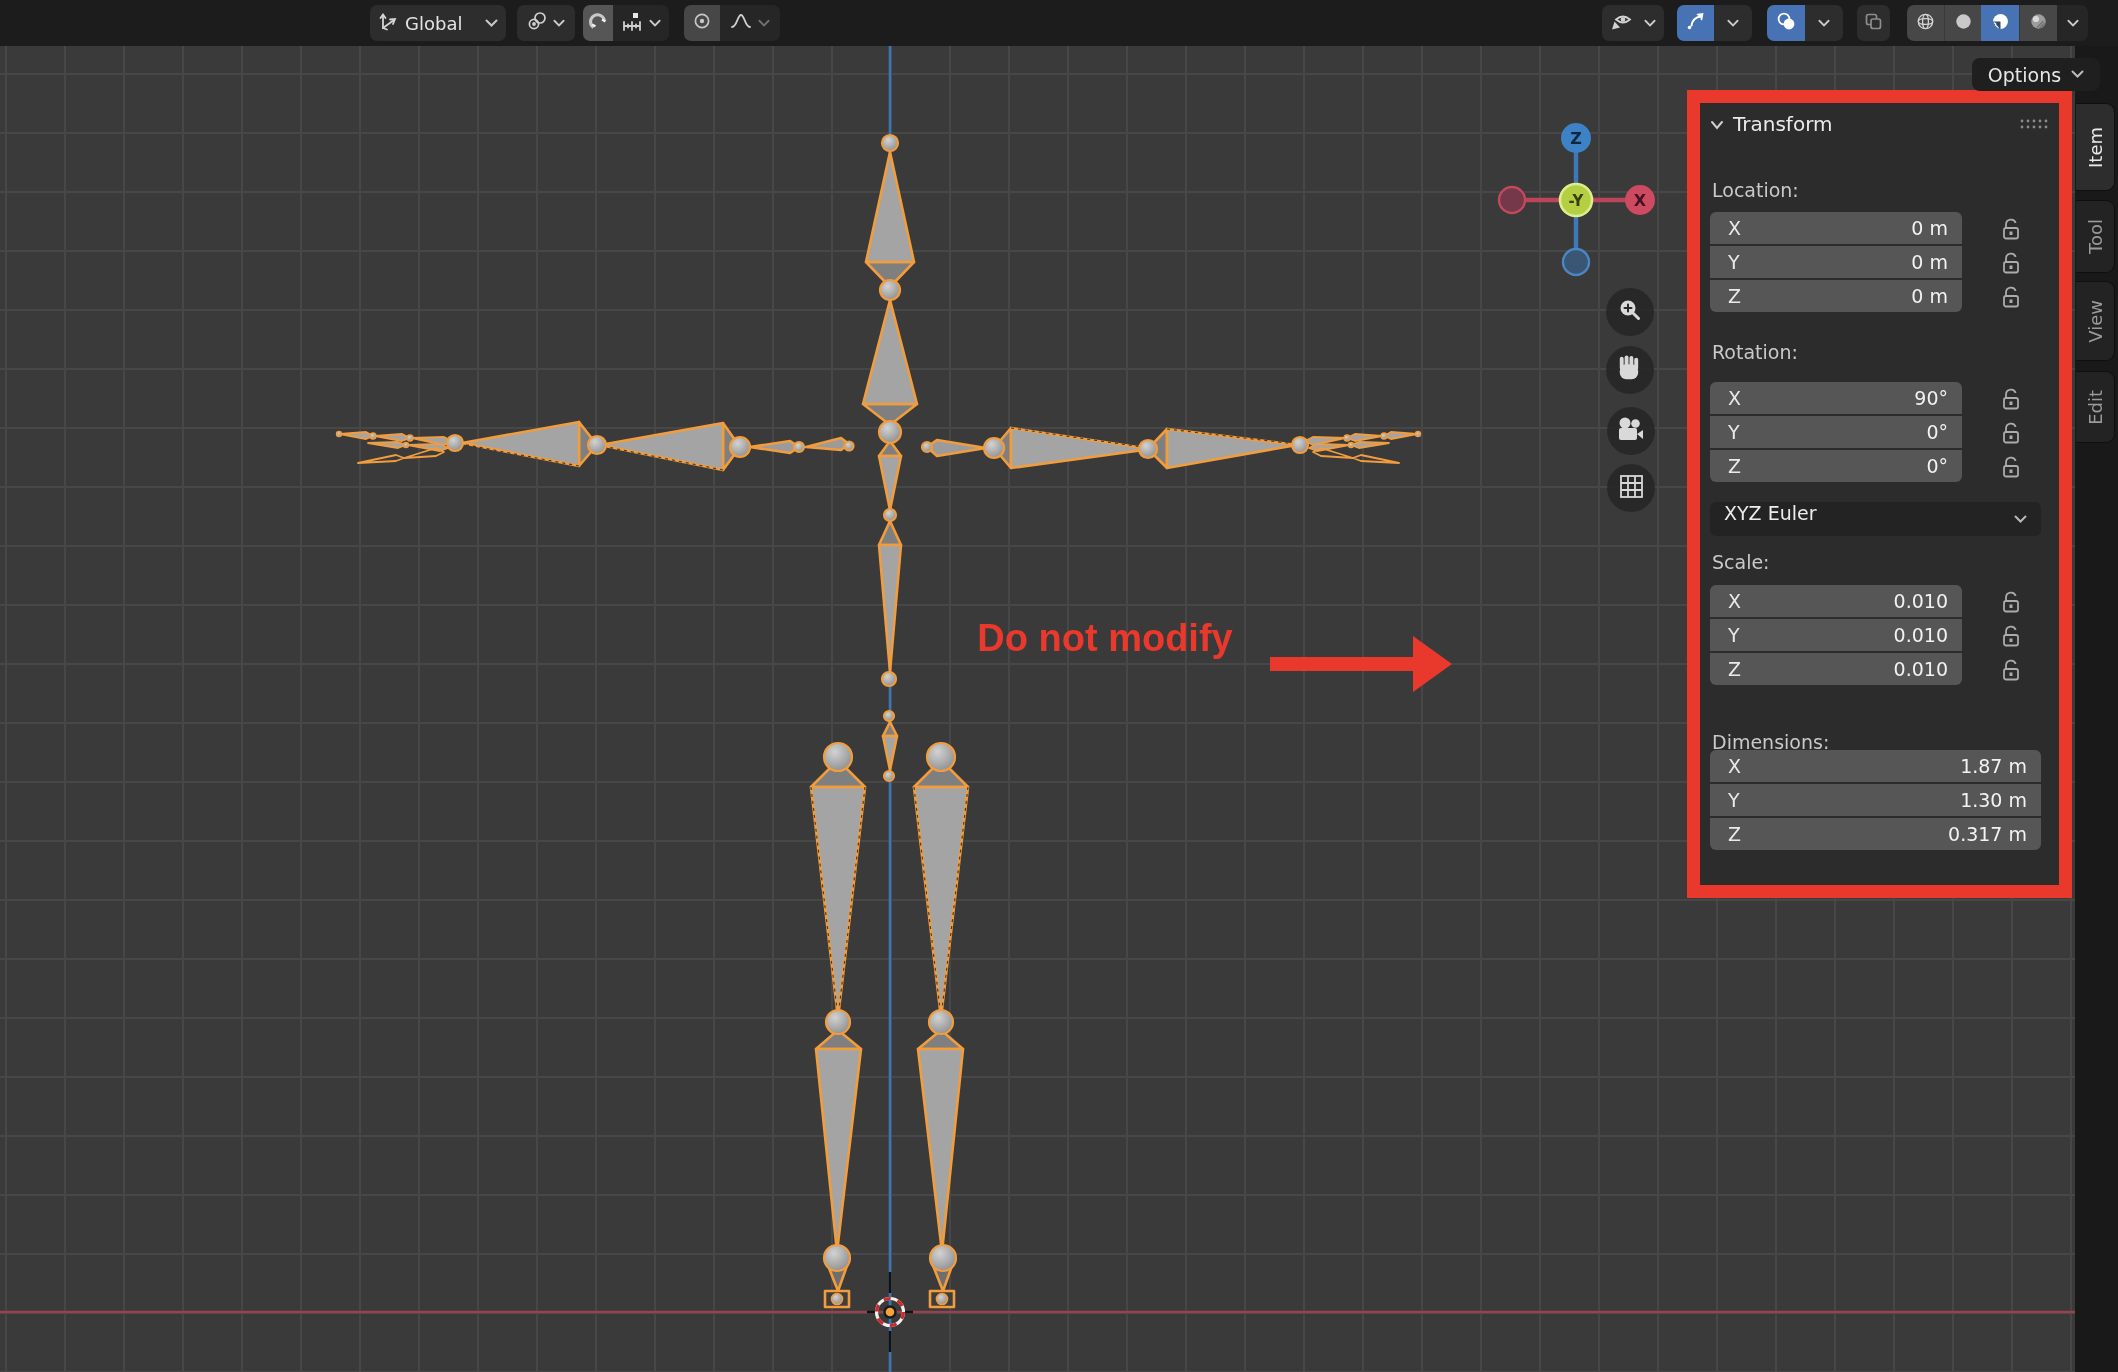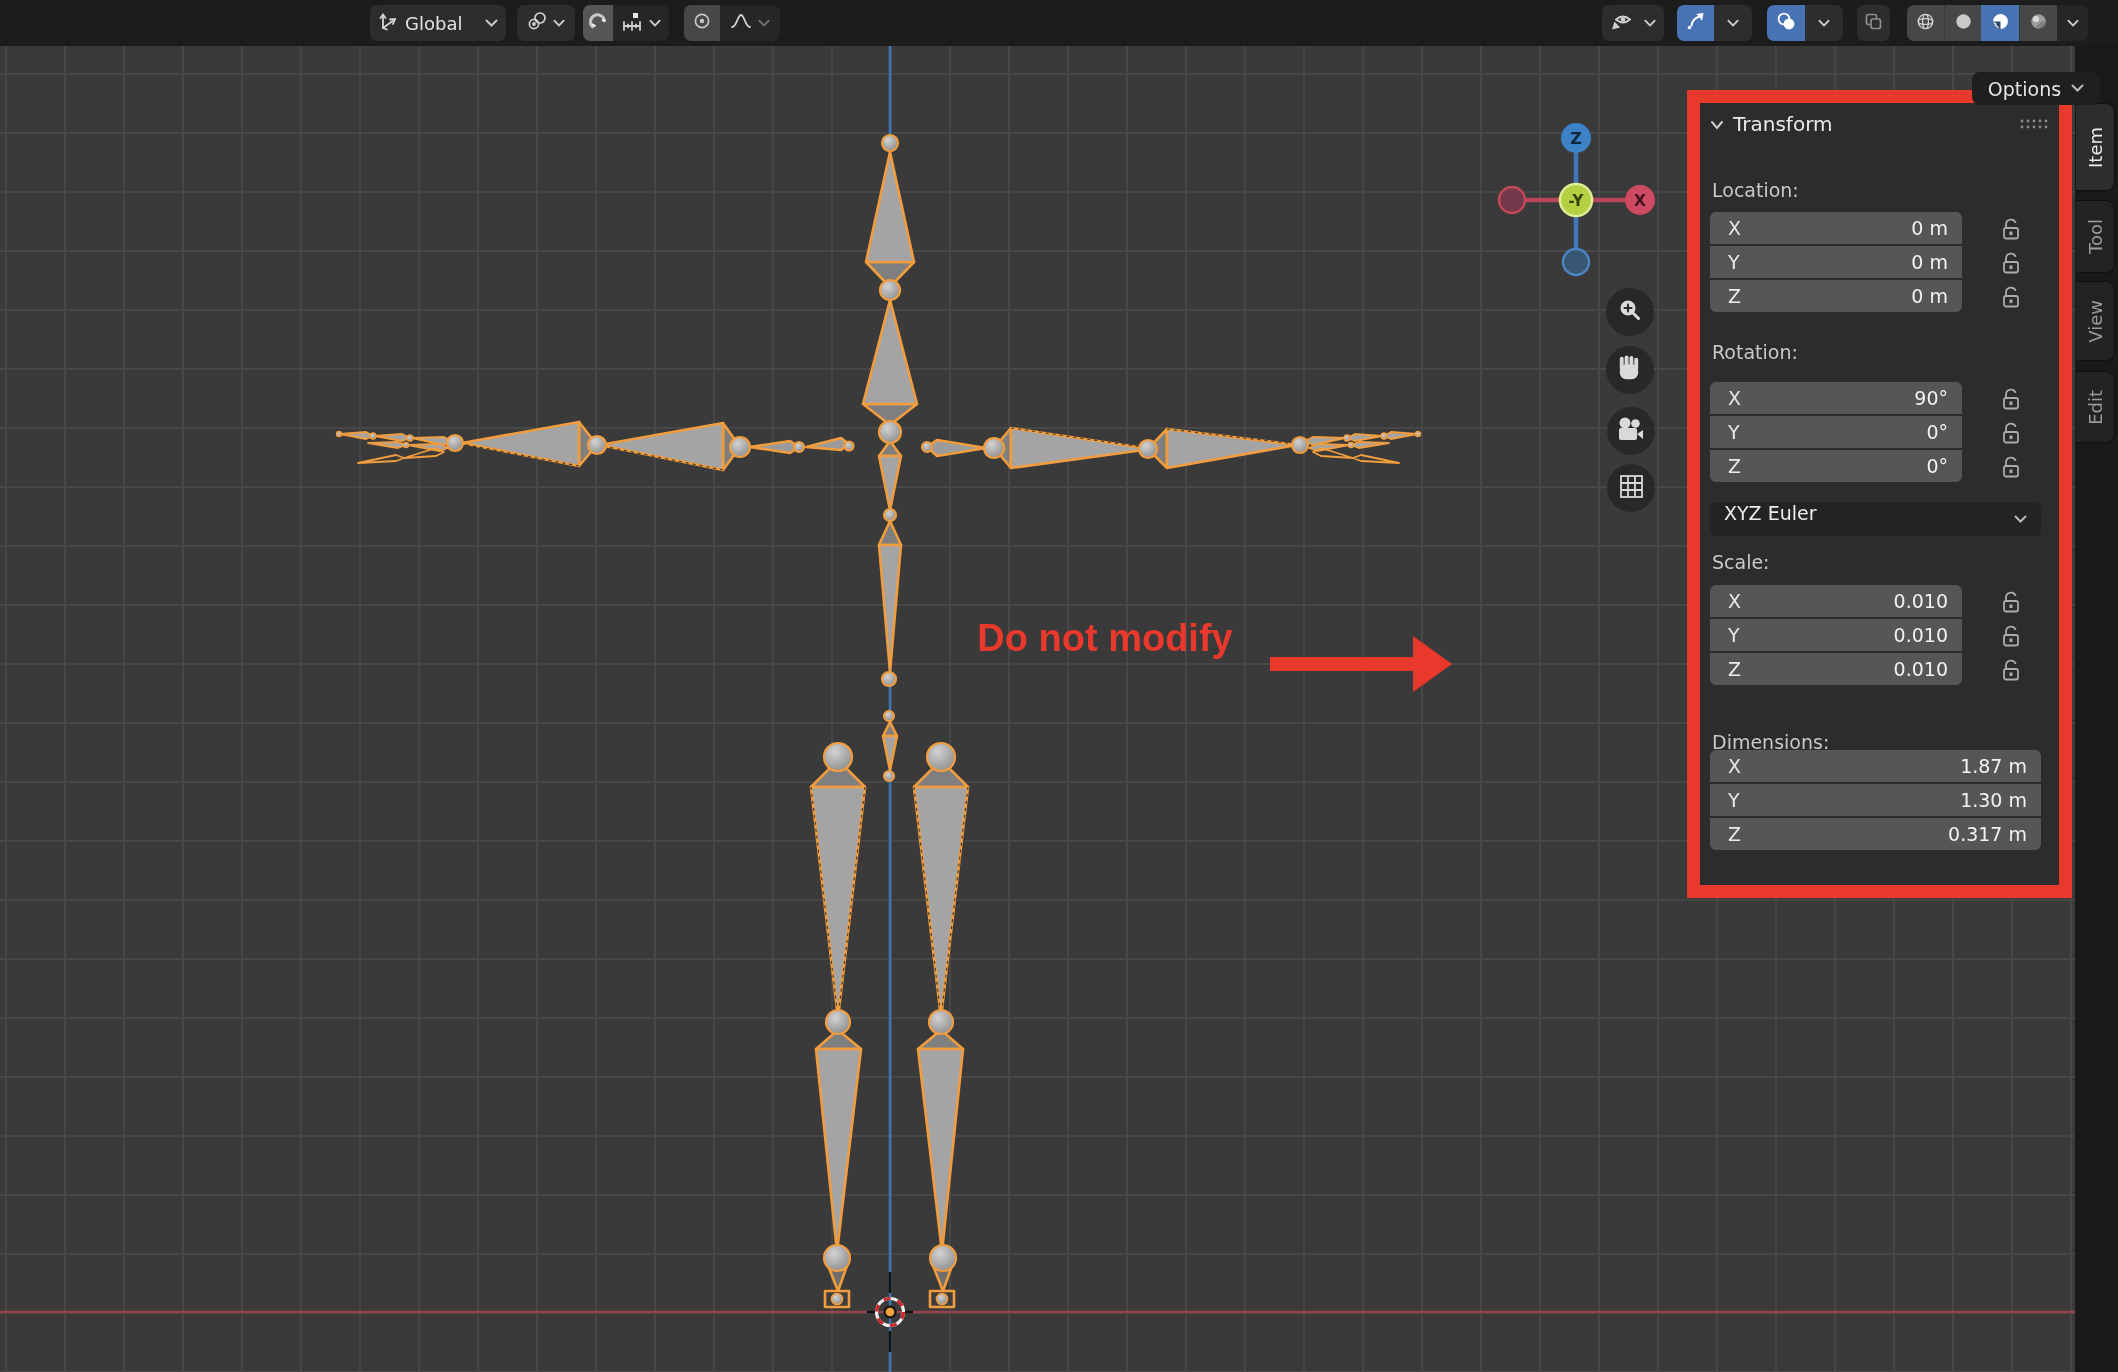--- a/index.html
+++ b/index.html
@@ -25,21 +25,21 @@
             border-radius:7px; overflow:hidden; }
   .hseg { display:flex; align-items:center; justify-content:center; gap:6px; padding:5px 8px; background:#2d2d2d; }
   .hseg.dark { background:#262626; }
   .hseg.lit  { background:#565656; }
   .hseg.lit2 { background:#474747; }
   .hseg.blue { background:#4772b3; }
   .hlabel { color:#e3e3e3; font-size:18px; }
   .chev { display:flex; align-items:center; }
 
   
-  #options-btn { position:absolute; left:1972px; top:72px; width:128px; height:33px; z-index:7;
+  #options-btn { position:absolute; left:1972px; top:58px; width:128px; height:33px; z-index:7;
     background:#1f1f1f; border-radius:8px; display:flex; align-items:center; justify-content:center;
     gap:10px; color:#e6e6e6; font-size:19px; }
 
   
   #tabstrip { position:absolute; left:2075px; top:46px; width:43px; height:1326px; background:#191919; z-index:4; }
   .side-tab { position:absolute; left:1px; width:39px; background:#232323; border:1px solid #0f0f0f;
     border-left:none; border-radius:0 9px 9px 0; display:flex; align-items:center; justify-content:center; }
   .side-tab span { writing-mode:vertical-rl; transform:rotate(180deg); font-size:18px; color:#9a9a9a; }
   .side-tab.active { background:#2d2d2d; }
   .side-tab.active span { color:#e8e8e8; }

